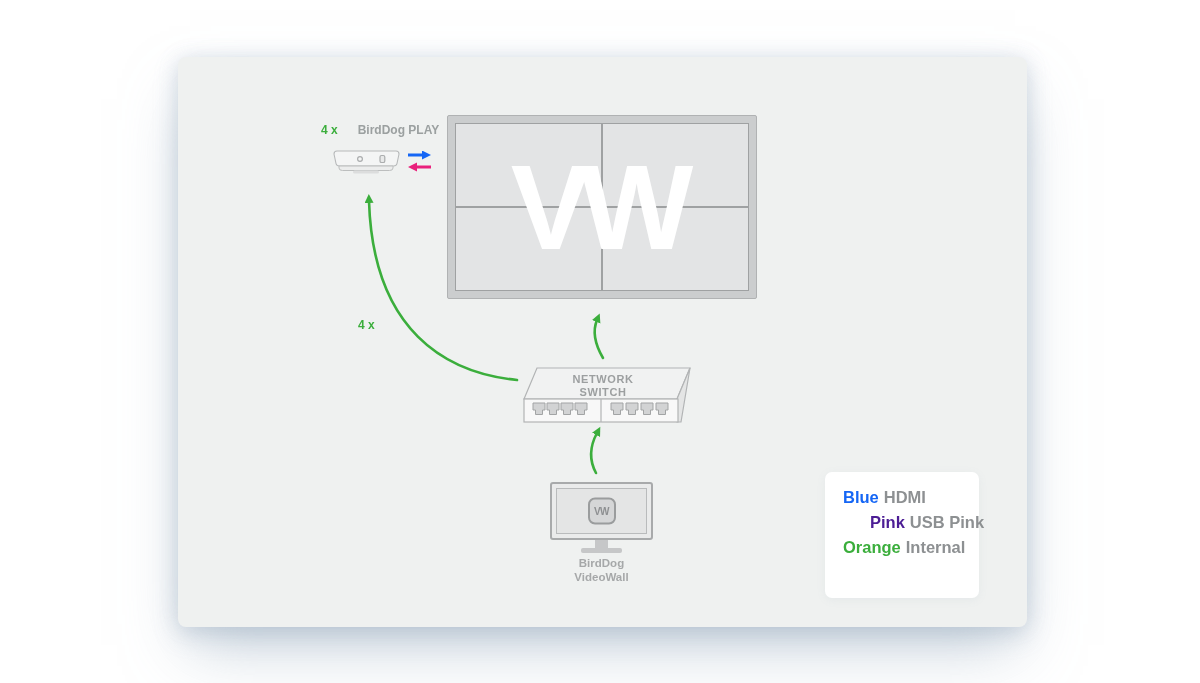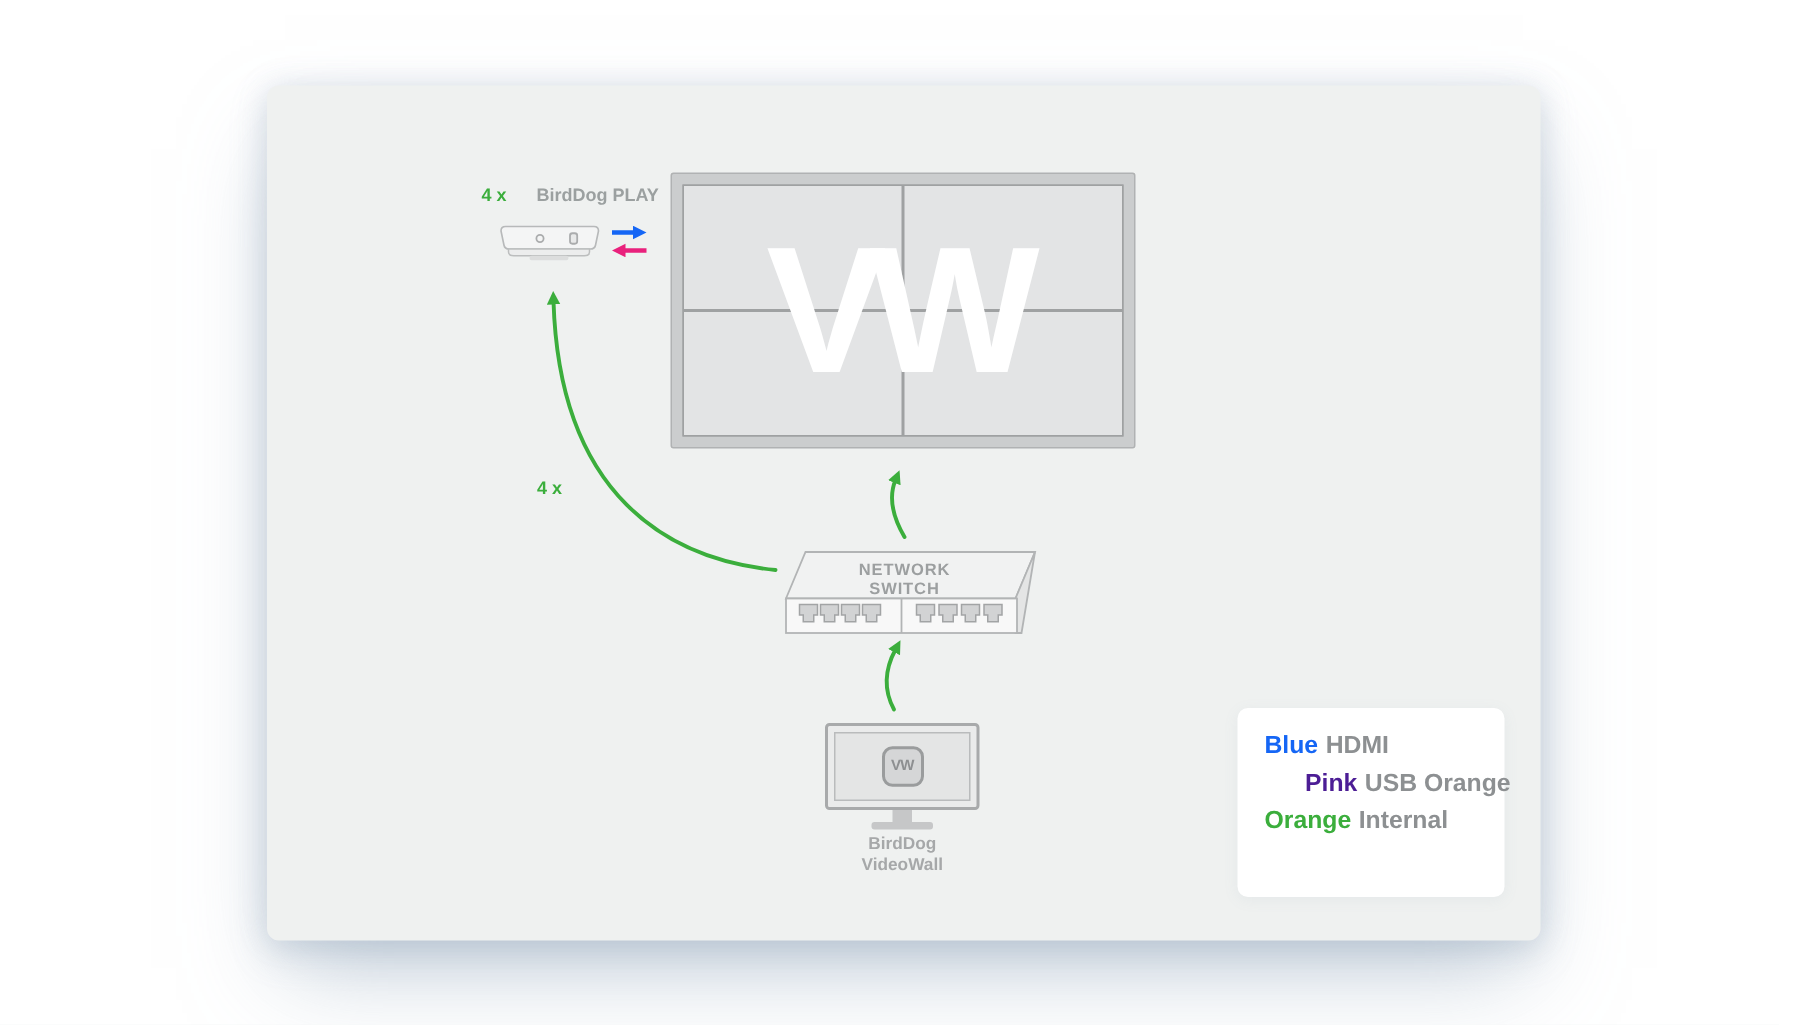--- a/index.html
+++ b/index.html
@@ -62,21 +62,21 @@
                    width:28px; height:27px; background:#d5d6d7; border:2px solid #9a9c9d;
                    border-radius:7px; display:flex; align-items:center; justify-content:center;
                    font-size:10px; font-weight:700; color:#8d8f91; letter-spacing:-.5px; }
   .monitor-neck { position:absolute; left:417px; top:483px; width:13px; height:9px; background:#c6c7c8; }
   .monitor-base { position:absolute; left:403px; top:491px; width:41px; height:5px;
                   background:#c6c7c8; border-radius:2px; }
   .monitor-label { position:absolute; left:352px; top:499px; width:143px; text-align:center;
                    font-size:11.5px; font-weight:600; color:#a6a8a9; line-height:14px; }
 
   
-  .legend { position:absolute; left:647px; top:415px; width:178px; height:126px;
+  .legend { position:absolute; left:647px; top:415px; width:154px; height:126px;
             background:#ffffff; border-radius:7px; padding:13px 0 0 18px;
             box-shadow:0 2px 10px rgba(120,140,160,.08); }
   .legend-row { font-size:16.5px; line-height:25px; white-space:nowrap; }
   .legend-word { font-weight:700; }
   .legend-label { font-weight:600; color:#8d9092; margin-left:5px; }
   .legend-row:nth-child(1) .legend-word { color:#1566f5; }
   .legend-row:nth-child(2) .legend-word { color:#4c1d95;margin-left:27px; }
   .legend-row:nth-child(3) .legend-word { color:#3bae3c; }
   .legend-row:nth-child(4) .legend-word { color:#15803d;text-align:center; }
 </style>
@@ -159,21 +159,21 @@
     <div class="monitor-label">
       <div>BirdDog</div>
       <div>VideoWall</div>
     </div>
 
     <div class="legend">
       <div class="legend-row">
         <span class="legend-word">Blue</span><span class="legend-label">HDMI</span>
       </div>
       <div class="legend-row">
-        <span class="legend-word">Pink</span><span class="legend-label">USB Orange</span>
+        <span class="legend-word">Pink</span><span class="legend-label">USB Pink</span>
       </div>
       <div class="legend-row">
         <span class="legend-word">Orange</span><span class="legend-label">Internal</span>
       </div>
     </div>
 
   </div>
 </div>
 
 </body></html>

